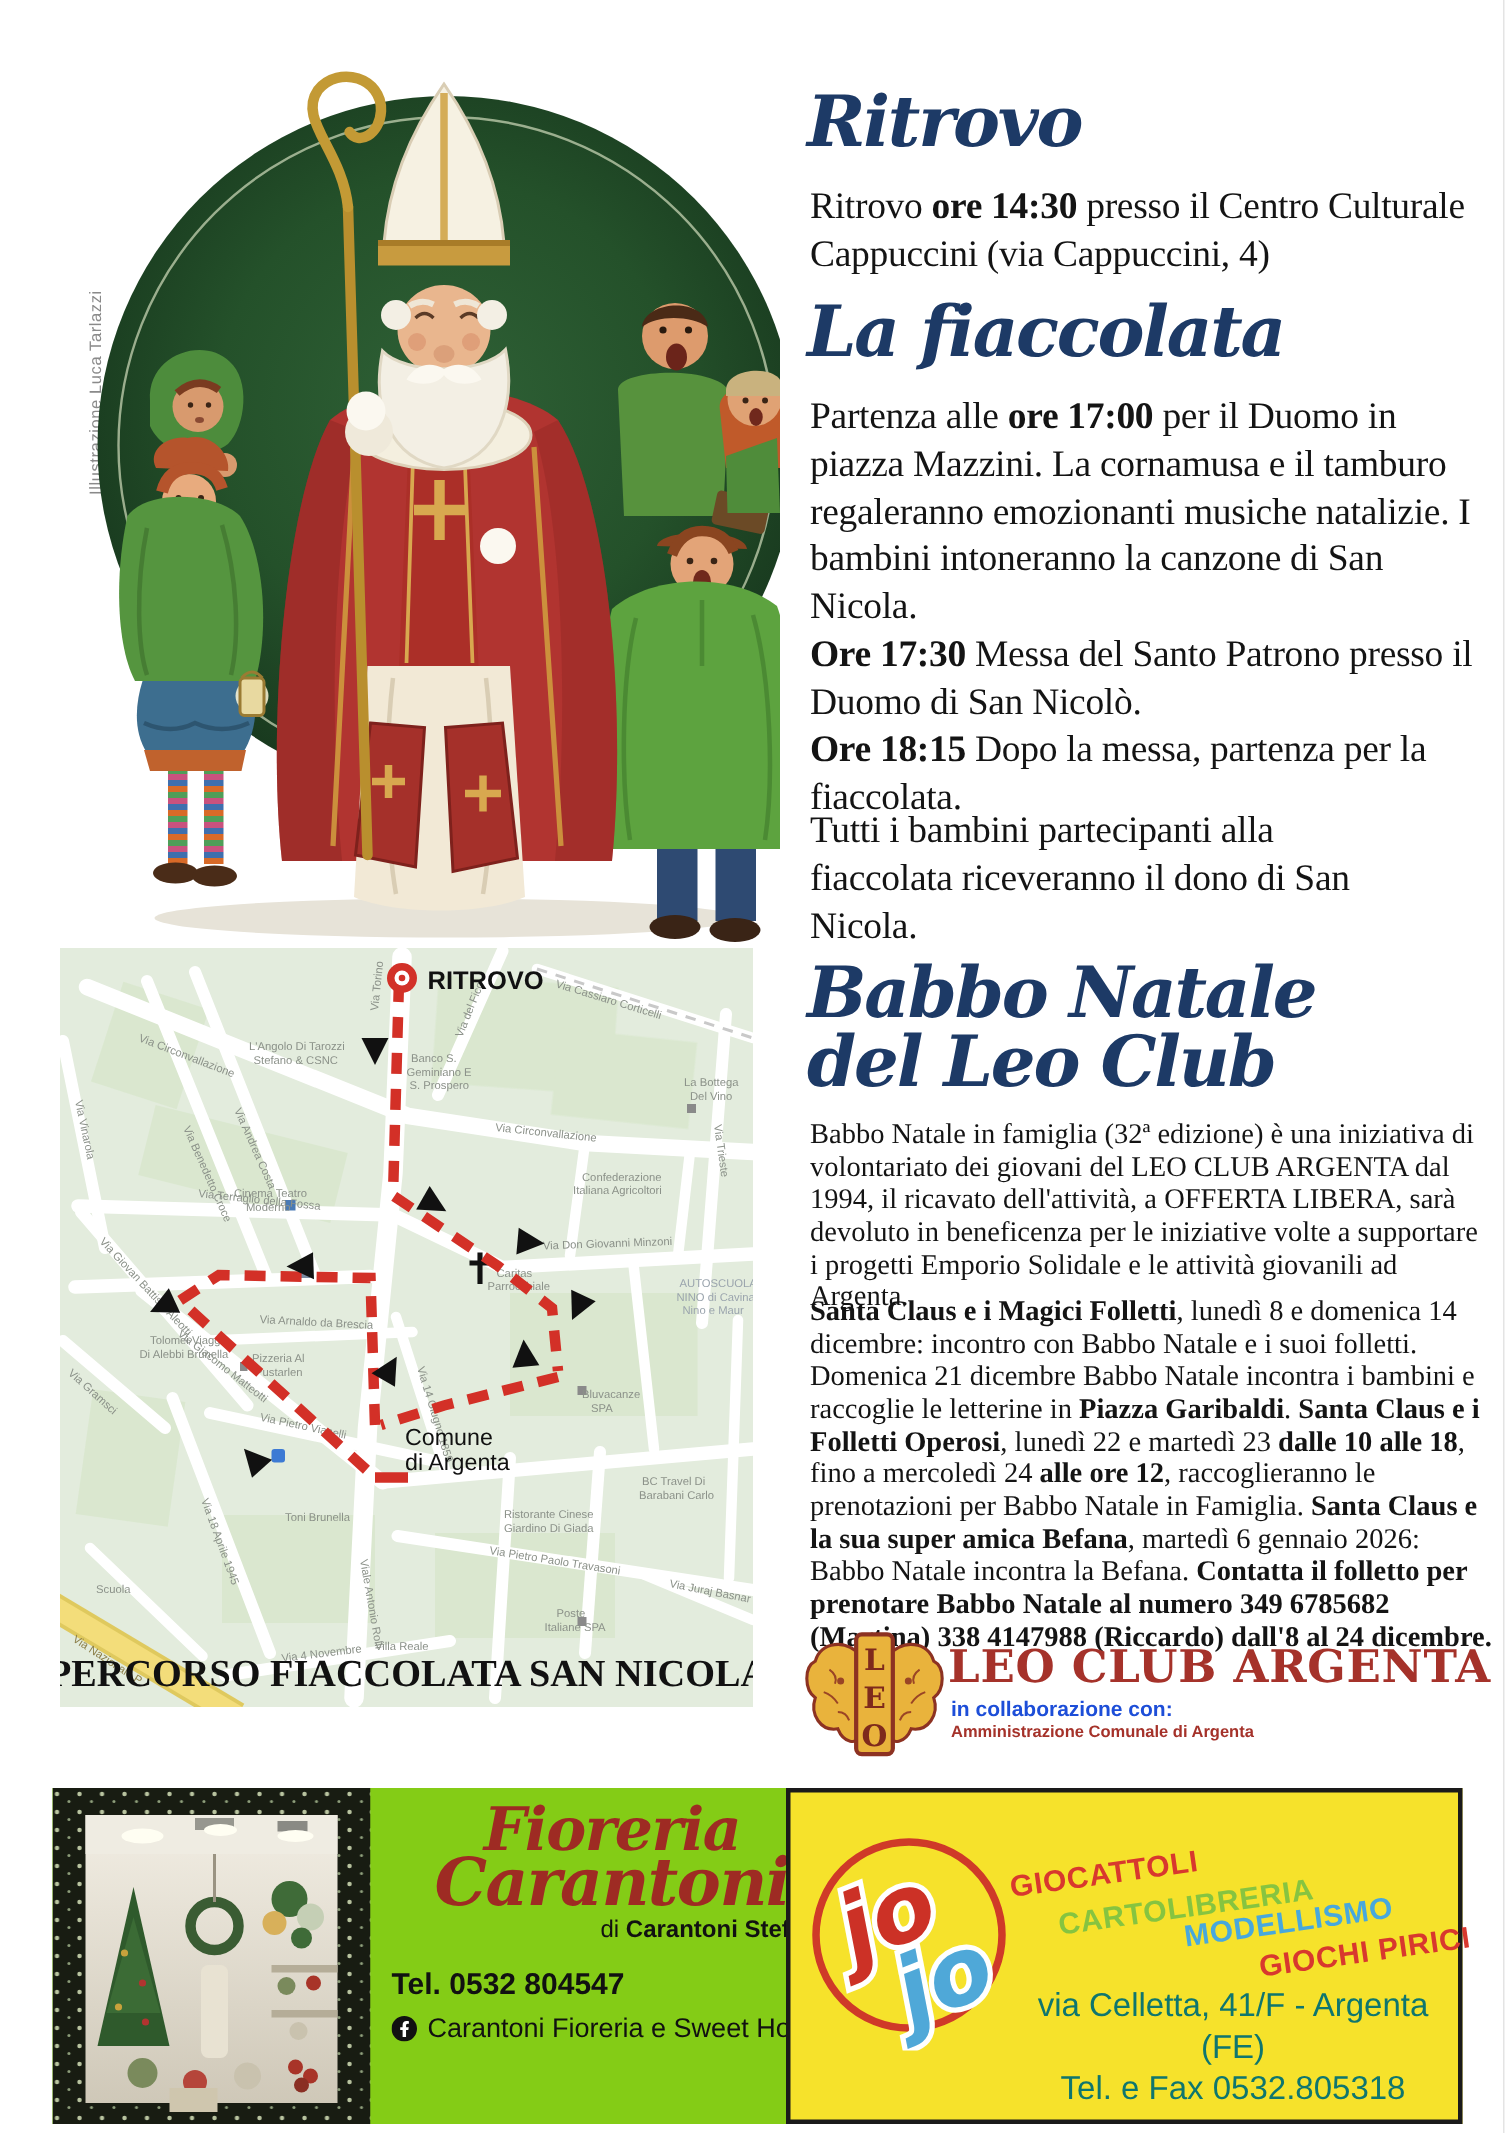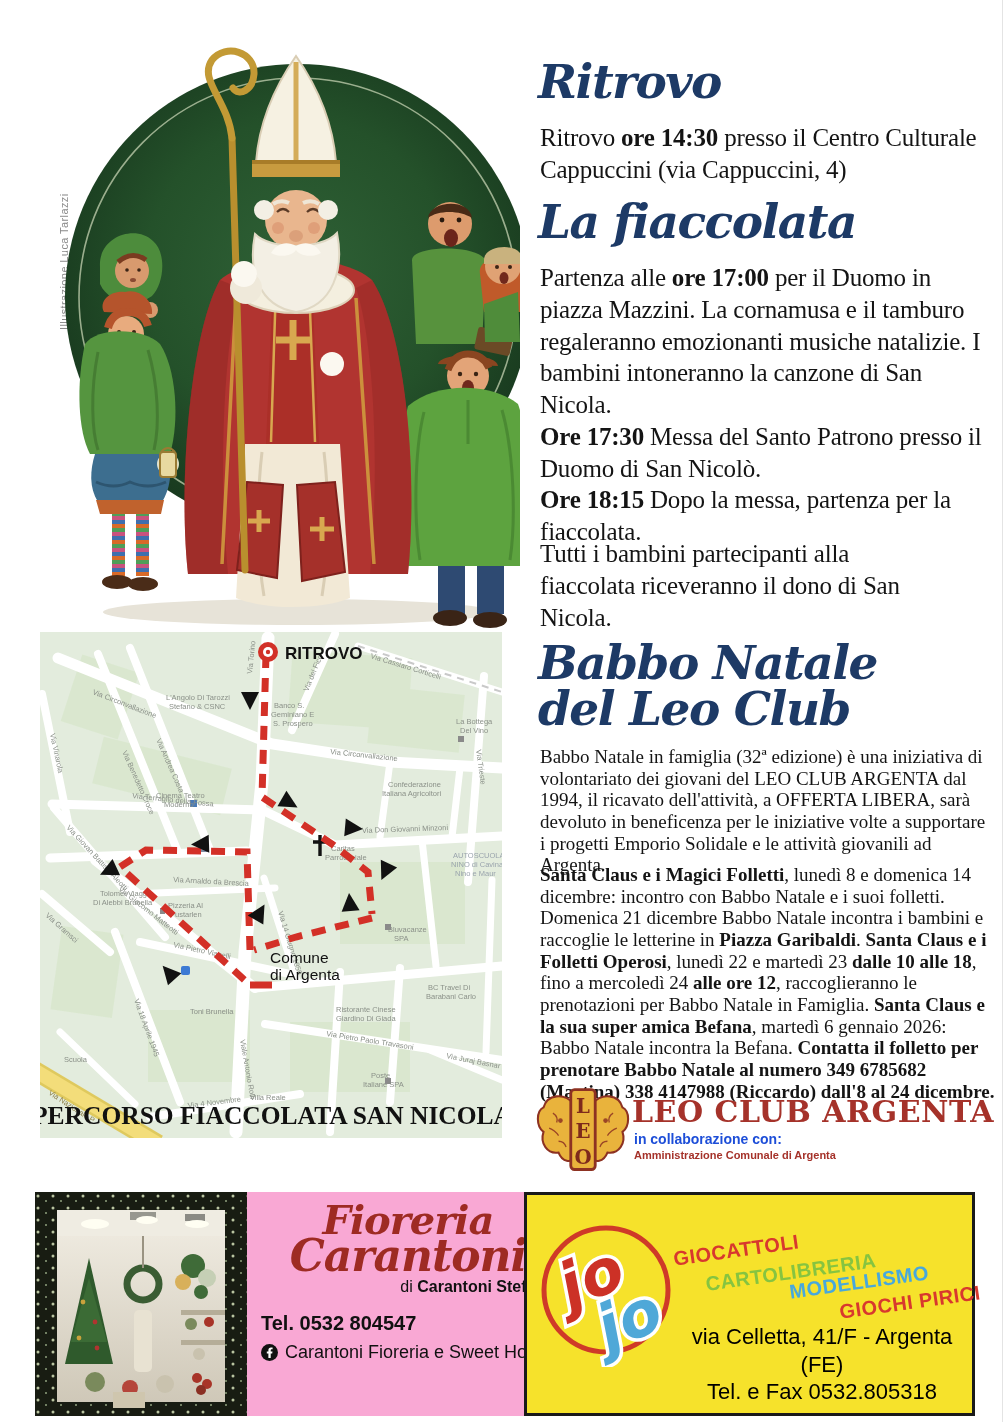--- a/index.html
+++ b/index.html
@@ -16,38 +16,38 @@
   .para-sm{font-size:19px;line-height:1.14;white-space:pre-line;}
   .para-sm b{font-weight:700;}
   
   .credit{writing-mode:vertical-rl;transform:rotate(180deg);font-family:"Liberation Sans",sans-serif;
           font-size:11px;color:#8a8a8a;letter-spacing:.4px;}
   
   .leo-title{font-family:"DejaVu Serif",serif;font-weight:700;font-size:30px;color:#a5322a;letter-spacing:.5px;}
   .leo-sub1{font-family:"Liberation Sans",sans-serif;font-weight:700;font-size:14px;color:#1d4ed8;}
   .leo-sub2{font-family:"Liberation Sans",sans-serif;font-weight:700;font-size:11px;color:#a5322a;}
   
-  .ad-left{left:35px;top:1192px;width:532px;height:224px;display:flex;background:#f9a8d4;}
+  .ad-left{left:35px;top:1192px;width:532px;height:224px;display:flex;background:#84cc16;}
   .ad-left .photo{width:212px;height:224px;flex:0 0 auto;}
   .ad-left .panel{flex:1;padding:10px 12px 0 14px;}
   .fio-title{font-family:"DejaVu Serif",serif;font-style:italic;font-weight:700;
              color:#9e2b23;text-align:center;line-height:.88;letter-spacing:-1px;}
   .fio-t1{font-size:40px;}
   .fio-t2{font-size:44px;}
   .fio-sub{font-family:"Liberation Sans",sans-serif;font-size:16px;text-align:right;color:#111;margin-top:2px;}
   .fio-sub b{font-weight:700;}
   .fio-lines{font-family:"Liberation Sans",sans-serif;font-size:18px;color:#111;margin-top:14px;line-height:1.35;}
   .fio-tel{font-weight:700;font-size:20px;}
   .soc-row{display:flex;align-items:center;gap:7px;margin-top:3px;}
   .ad-right{left:524px;top:1192px;width:451px;height:224px;background:#f6e22b;
             border:3px solid #1a1a1a;box-sizing:border-box;}
   .jojo-cat{position:absolute;font-family:"Liberation Sans",sans-serif;font-weight:700;
             font-size:20px;letter-spacing:.5px;transform:rotate(-8deg);white-space:nowrap;}
   .jojo-addr{position:absolute;left:150px;top:128px;width:290px;text-align:center;
-             font-family:"Liberation Sans",sans-serif;font-size:22px;color:#000000;line-height:1.25;}
+             font-family:"Liberation Sans",sans-serif;font-size:22px;color:#0f766e;line-height:1.25;}
   .edge-line{left:1002px;top:0;width:1px;height:1422px;background:#e4e4e4;}
 </style>
 </head>
 <body>
 
 <div class="abs edge-line"></div>
 
 <div class="abs credit" style="left:58px;top:140px;height:190px;">Illustrazione Luca Tarlazzi</div>
 
 <svg class="abs" style="left:40px;top:12px;" width="480" height="618" viewBox="0 0 480 618">

